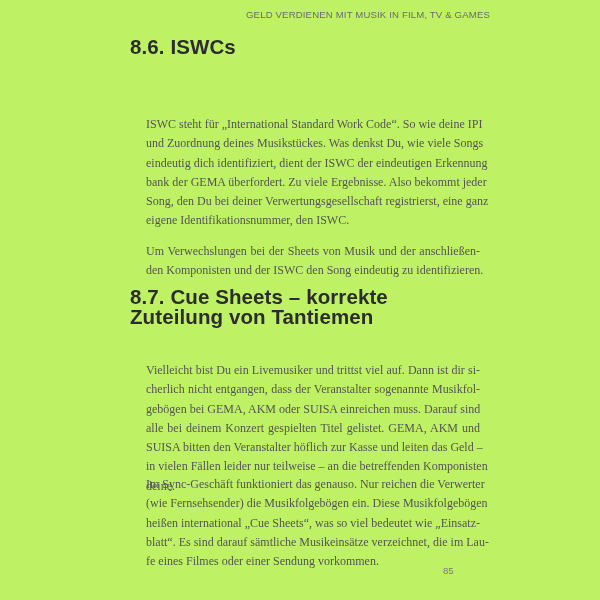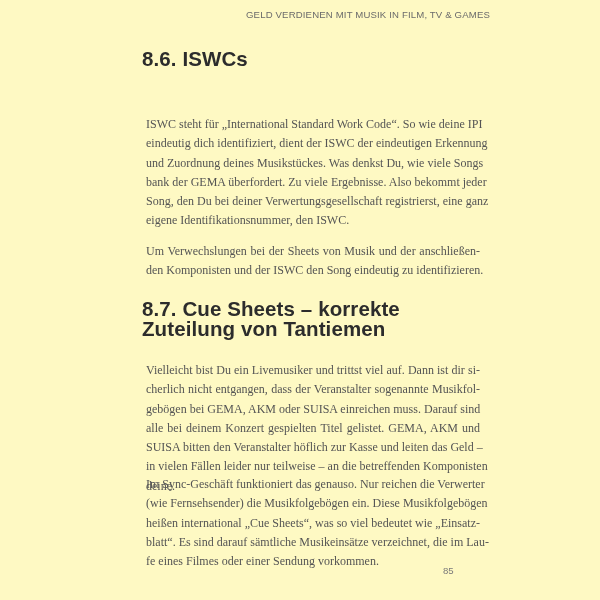--- a/index.html
+++ b/index.html
@@ -1,25 +1,25 @@
 <!DOCTYPE html>
 <html><head>
 <meta charset="utf-8">
 <style>
   html, body { margin: 0; padding: 0; background: #ffffff; }
   body { width: 600px; height: 600px; position: relative; overflow: hidden; }
-  .page { position: absolute; left: 0; top: 0; width: 600px; height: 600px; background: #fef9c3; }
+  .page { position: absolute; left: 0; top: 0; width: 600px; height: 600px; background: #bef264; }
   .running-head {
     position: absolute; top: 9px; right: 252px; left: auto;
     font-family: "Liberation Sans", sans-serif; font-size: 9.6px;
     color: #6b6b6b; letter-spacing: 0.15px; white-space: nowrap;
   }
   .running-head { right: auto; left: 246px; }
   h2 {
-    position: absolute; left: 130px; margin: 12px;
+    position: absolute; left: 130px; margin: 0;
     font-family: "Liberation Sans", sans-serif; font-weight: bold;
     color: #2c2c2c; font-size: 20.5px; line-height: 20px; letter-spacing: 0.1px;
   }
   .h-86 { top: 37px; }
   .h-87 { top: 287px; width: 320px; }
   .body-text {
     position: absolute; left: 130px; width: 334px; margin: 16px;
     font-family: "Liberation Serif", serif; font-size: 12px;
     line-height: 19.3px; color: #545454; text-align: justify;
     hyphens: manual;
@@ -38,22 +38,22 @@
 </head>
 <body>
 
 <div class="page">
   <div class="running-head">GELD VERDIENEN MIT MUSIK IN FILM, TV &amp; GAMES</div>
 
   <h2 class="h-86">8.6. ISWCs</h2>
 
   <p class="body-text p1">
     <span class="line">ISWC steht für „International Standard Work Code“. So wie deine IPI</span>
+    <span class="line">und Zuordnung deines Musikstückes. Was denkst Du, wie viele Songs</span>
     <span class="line">eindeutig dich identifiziert, dient der ISWC der eindeutigen Erkennung</span>
-    <span class="line">und Zuordnung deines Musikstückes. Was denkst Du, wie viele Songs</span>
     <span class="line">bank der GEMA überfordert. Zu viele Ergebnisse. Also bekommt jeder</span>
     <span class="line">Song, den Du bei deiner Verwertungsgesellschaft registrierst, eine ganz</span>
     <span class="line last">eigene Identifikationsnummer, den ISWC.</span>
   </p>
 
   <p class="body-text p2">
     <span class="line">Um Verwechslungen bei der Sheets von Musik und der anschließen-</span>
     <span class="line last">den Komponisten und der ISWC den Song eindeutig zu identifizieren.</span>
   </p>
 

